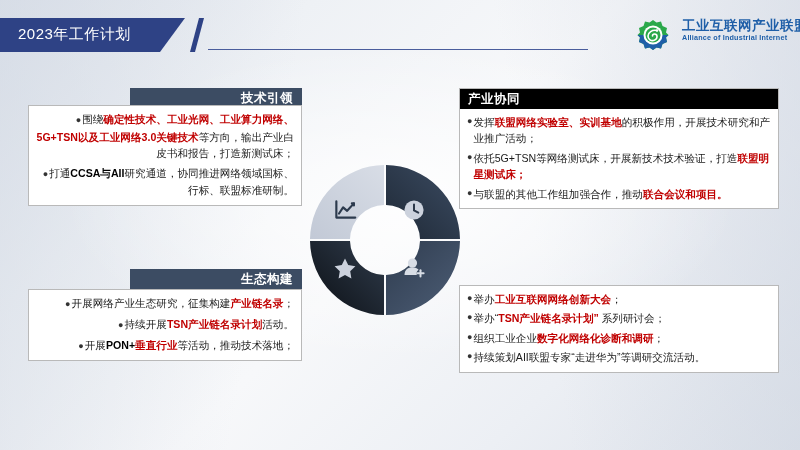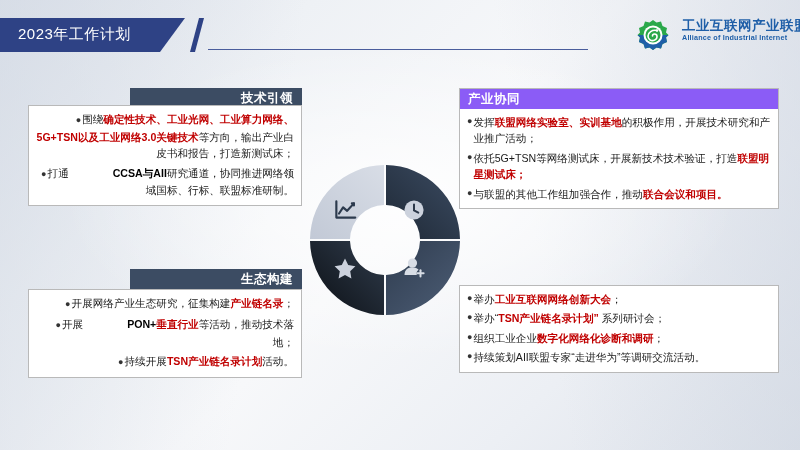--- a/index.html
+++ b/index.html
@@ -98,21 +98,21 @@
 
   
   .card {
     position: absolute;
     background: #ffffff;
     border: 1px solid #b9b9b9;
     box-sizing: border-box;
   }
   .card-head {
     height: 20px;
-    background: #8b5cf6;
+    background: #000000;
     color: #ffffff;
     font-size: 12.5px;
     font-weight: bold;
     display: flex;
     align-items: center;
     box-sizing: border-box;
     padding: 0 8px;
     letter-spacing: 0.5px;
   }
   .card-body {
@@ -130,21 +130,21 @@
   .bullet-row:last-child { margin-bottom: 0; }
   .dot {
     flex: 0 0 auto;
     margin-right: 1px;
     font-size: 9px;
     line-height: 1.75;
     color: #333;
   }
   .bullet-text { flex: 1 1 auto; }
   .hl { color: #c00000; font-weight: bold; }
-  .bk { font-weight: bold; color: #000; padding-left: 44px; }
+  .bk { font-weight: bold; color: #000; }
 
   
   #card-tech {
     left: 28px; top: 105px;
     width: 274px;
   }
   #card-tech .card-body { text-align: right; }
   #card-tech .bullet-row { text-align: right; }
 
   
@@ -309,24 +309,24 @@
     </div>
   </div>
 </div>
 
 <div class="card" id="card-eco">
   <div class="card-body">
     <div class="bullet-row">
       <span class="bullet-text"><span class="dot">●</span><span>开展网络产业生态研究，征集构建</span><span class="hl">产业链名录</span><span>；</span></span>
     </div>
     <div class="bullet-row">
+      <span class="bullet-text"><span class="dot">●</span><span>持续开展</span><span class="hl">TSN产业链名录计划</span><span>活动。</span></span>
+    </div>
+    <div class="bullet-row">
       <span class="bullet-text"><span class="dot">●</span><span>开展</span><span class="bk">PON+</span><span class="hl">垂直行业</span><span>等活动，推动技术落地；</span></span>
-    </div>
-    <div class="bullet-row">
-      <span class="bullet-text"><span class="dot">●</span><span>持续开展</span><span class="hl">TSN产业链名录计划</span><span>活动。</span></span>
     </div>
   </div>
 </div>
 
 <div class="card" id="card-promo">
   <div class="card-body">
     <div class="bullet-row">
       <span class="dot">●</span>
       <span class="bullet-text"><span>举办</span><span class="hl">工业互联网网络创新大会</span><span>；</span></span>
     </div>

